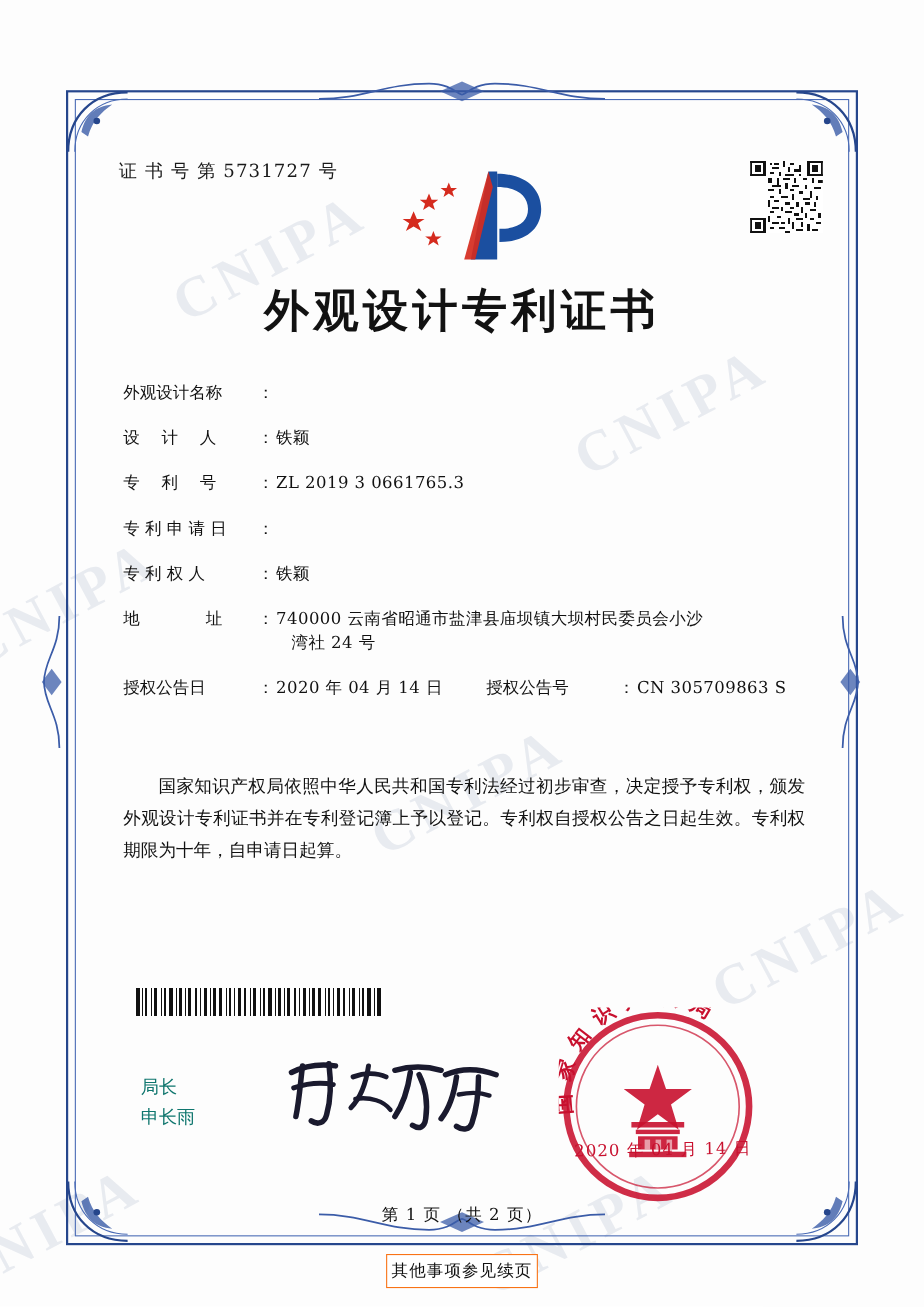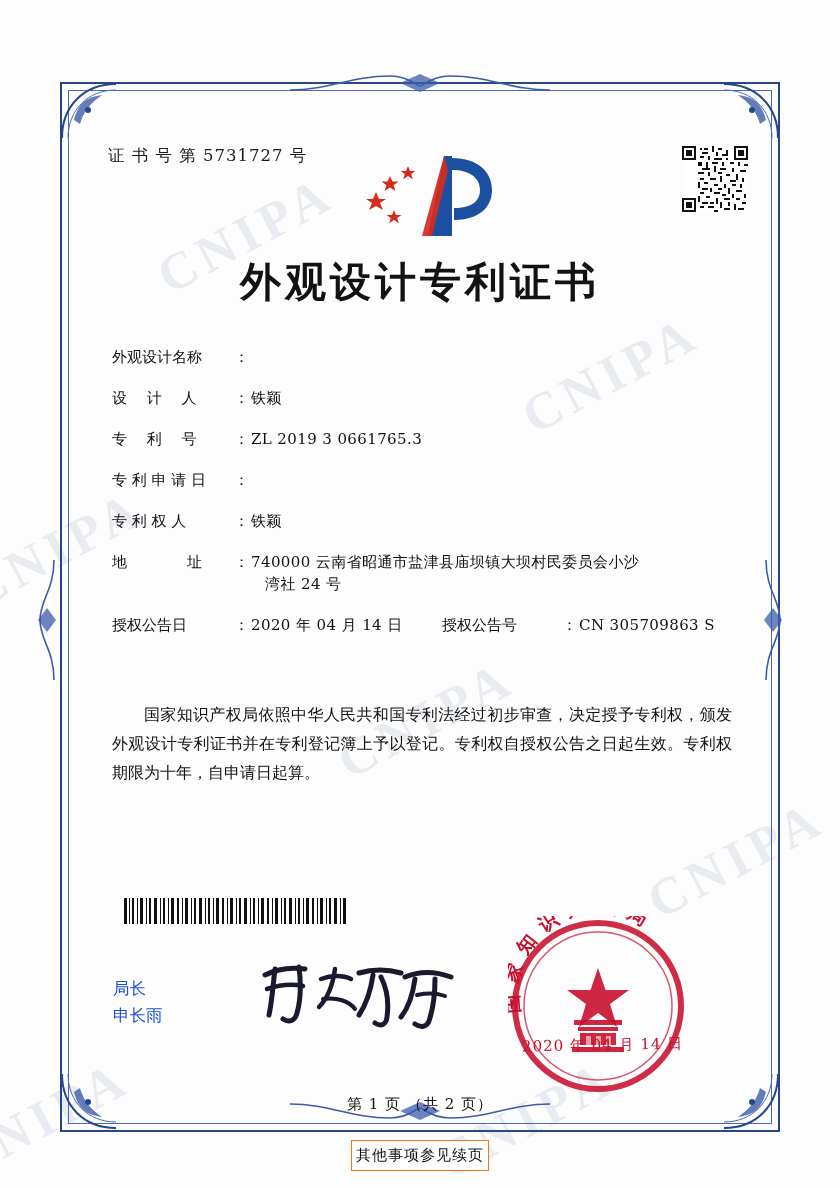--- a/index.html
+++ b/index.html
@@ -163,24 +163,24 @@
   
   .barcode {
     position: absolute;
     left: 122px; top: 898px;
     width: 228px; height: 26px;
   }
 
   
   .sig-label {
     position: absolute;
-    left: 113px; top: 975px;
+    left: 128px; top: 975px;
     font-size: 16.5px;
     line-height: 27px;
-    color: #1d4ed8;
+    color: #0f766e;
   }
   .sig-script {
     position: absolute;
     left: 255px; top: 955px;
     width: 210px; height: 80px;
   }
 
   
   .seal {
     position: absolute;

